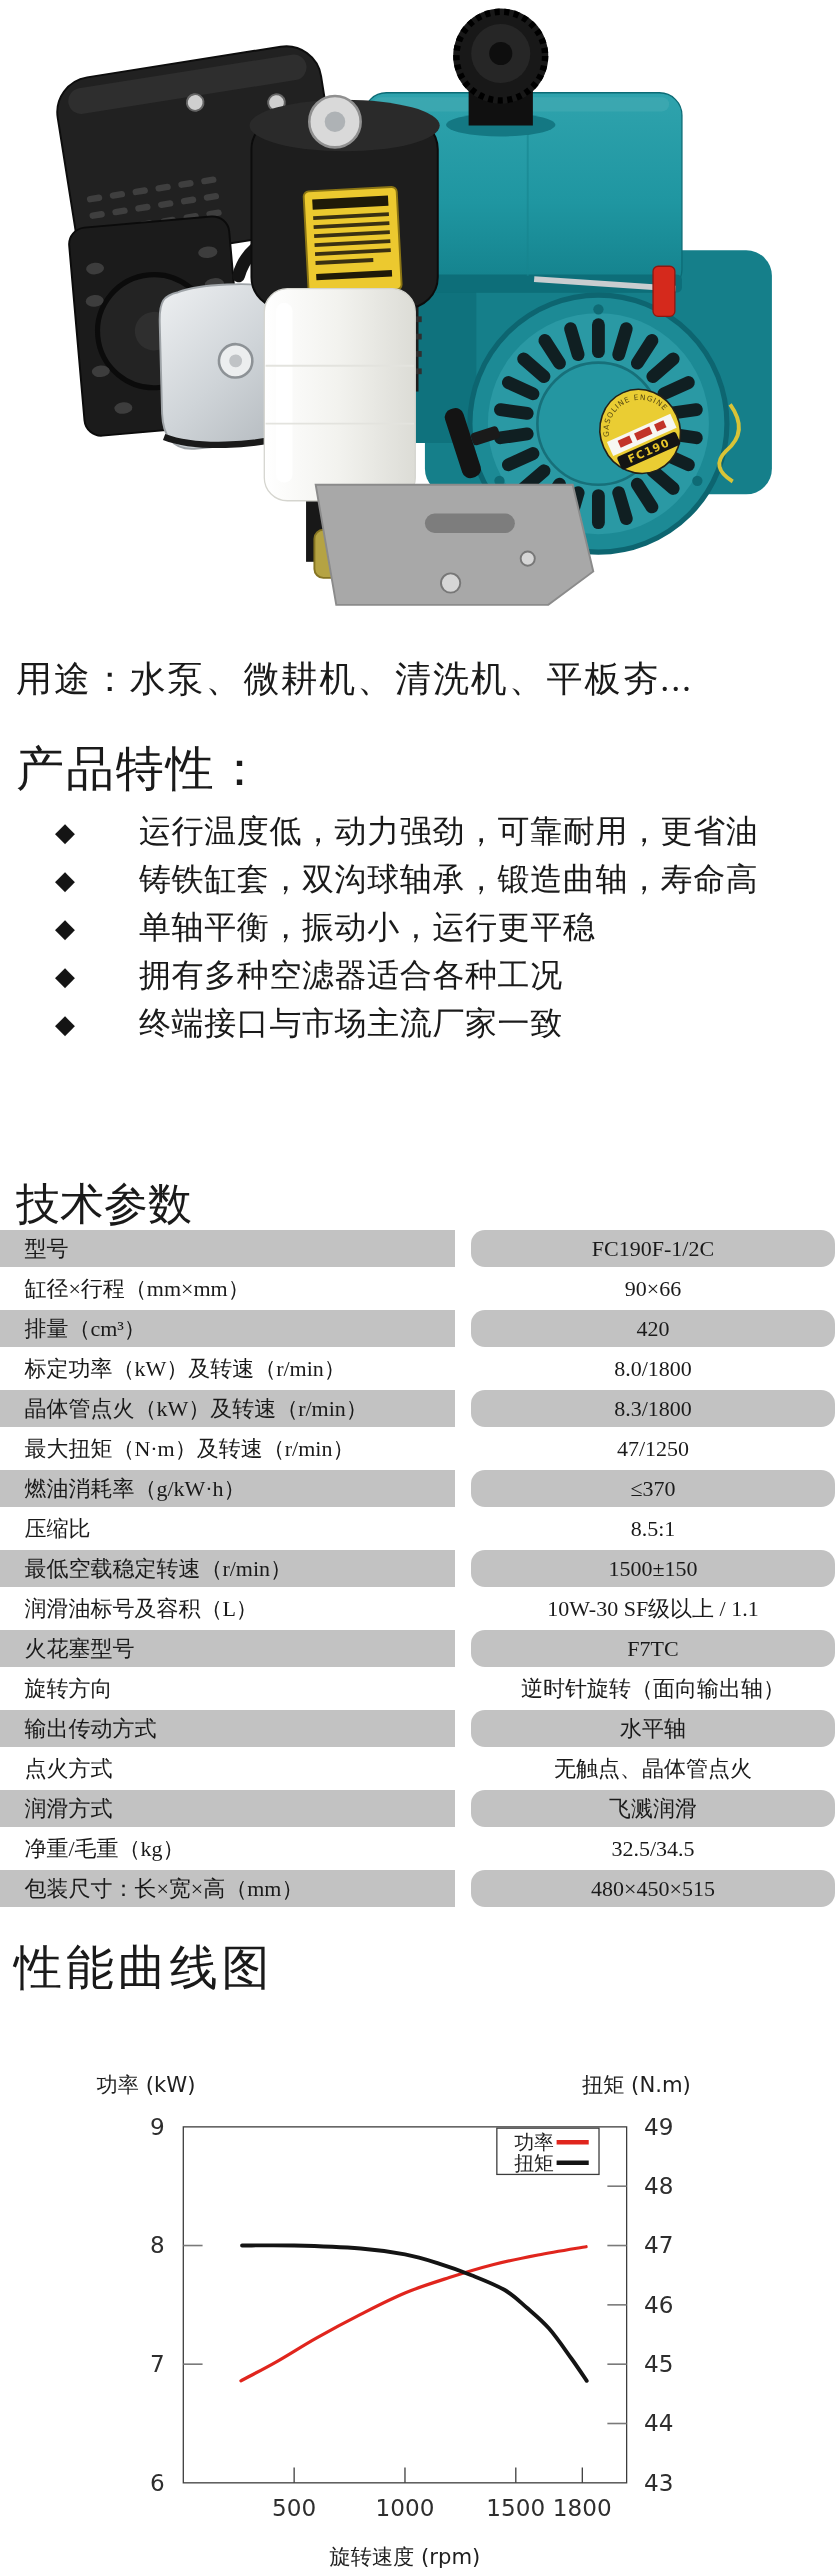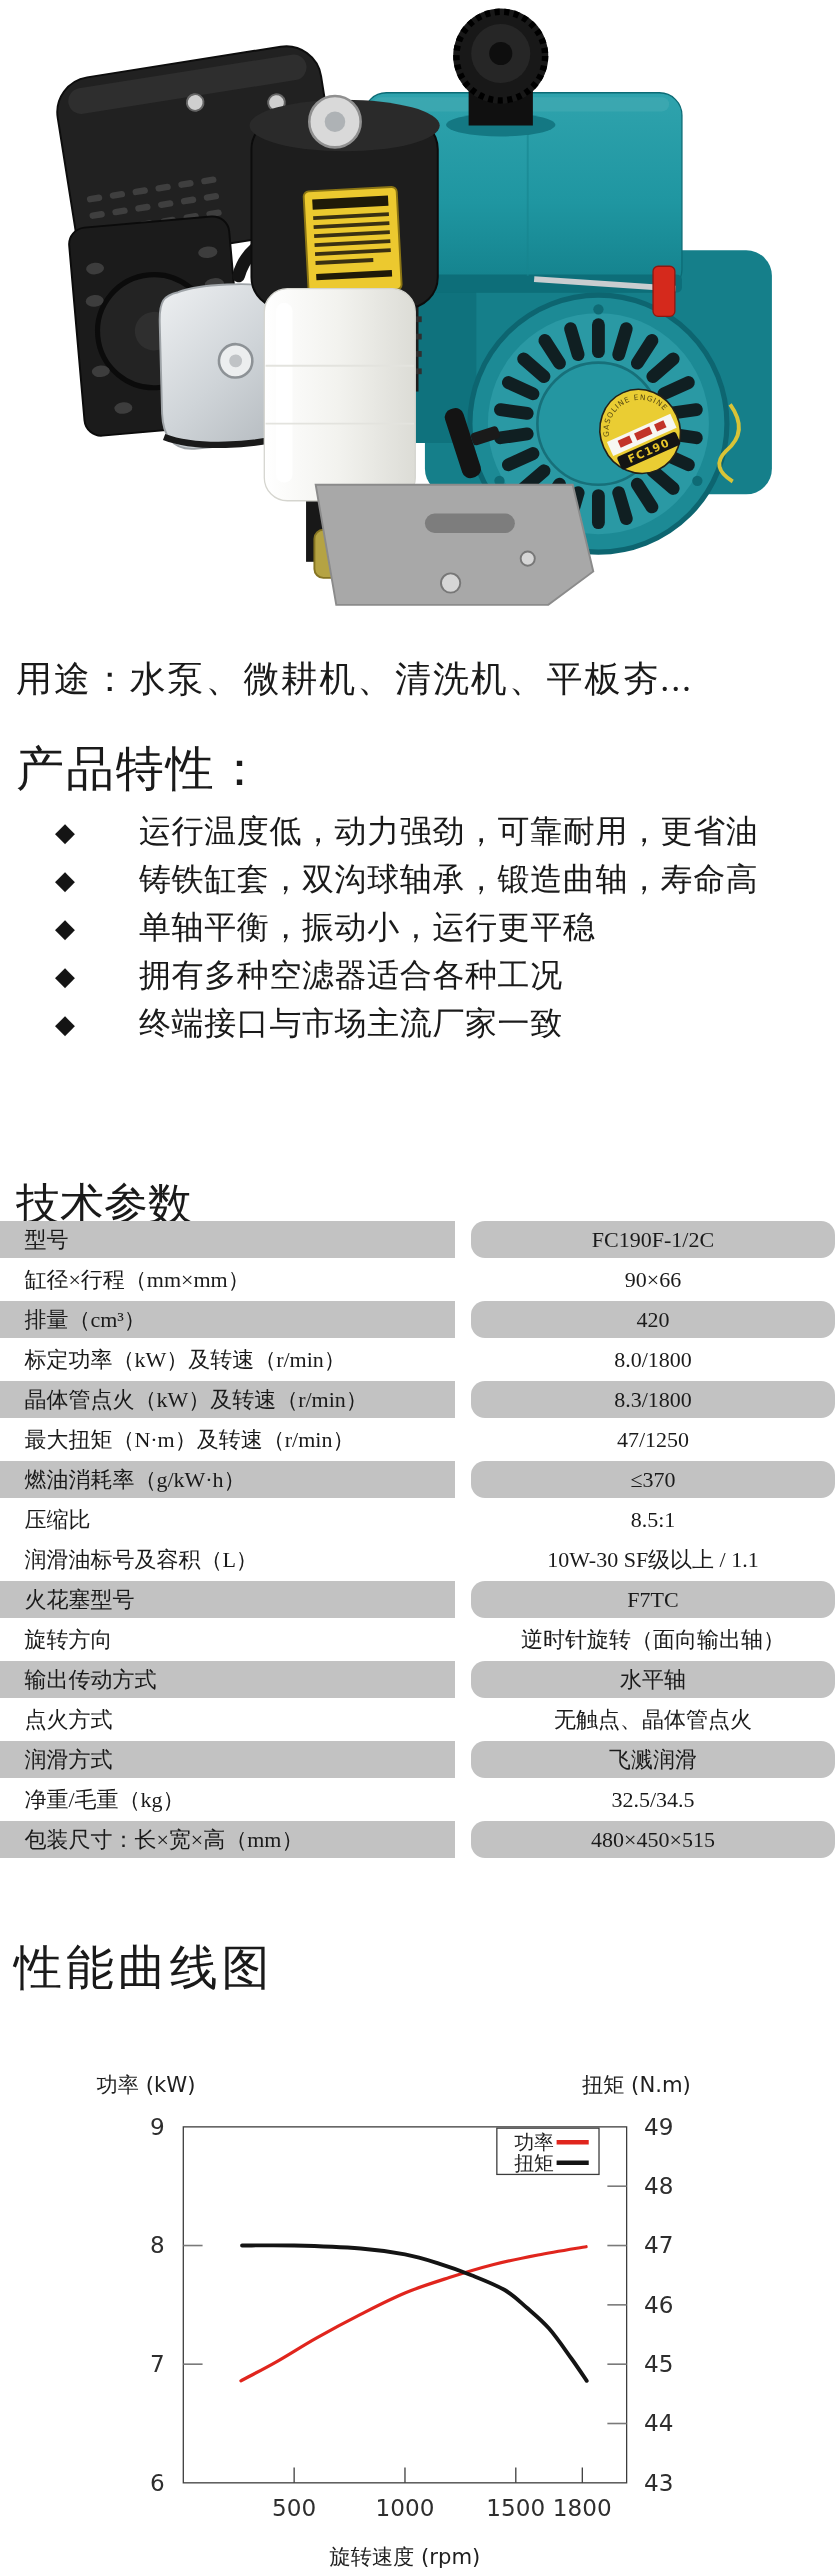--- a/index.html
+++ b/index.html
@@ -18,21 +18,21 @@
   #features-title { left:16px; top:737px; font-size:48px; letter-spacing:1.9px; }
   #features-list { left:55px; top:808px; list-style:none; }
   #features-list li { display:flex; align-items:center; height:48px; }
   .bullet-glyph { font-size:26px; width:84px; color:#141414; }
   .bullet-text  { font-size:32px; letter-spacing:0.6px; white-space:nowrap; }
 
   
   #specs-title { left:16px; top:1175px; font-size:44px; }
   #spec-table  { left:0; top:1214px; width:835px; }
   .spec-row { display:grid; grid-template-columns:455px 16px 364px; height:40px; }
-  .spec-row .cell { display:flex; align-items:center; height:37px; margin-top:7px; }
+  .spec-row .cell { display:flex; align-items:center; height:37px; margin-top:16px; }
   .spec-label { padding-left:24.4px; font-size:22px; white-space:nowrap; }
   .spec-value { justify-content:center; font-size:22px; text-align:center;border-radius:14px; }
   .spec-row.gray .cell { background:var(--row-gray,#c2c2c2); }
 
   
   #perf-title { left:14px; top:1936px; font-size:48px; letter-spacing:3.9px; }
   #chart-svg  { left:0; top:2026px; }
   .tick-num  { font-family:"DejaVu Sans","Liberation Sans",sans-serif; font-size:36px; fill:#2e2e2e; }
   .axis-title{ font-family:"DejaVu Sans","Liberation Sans",sans-serif; font-size:33px; fill:#1f1f1f; }
   .legend-label { font-size:31px; fill:#1f1f1f; }
@@ -303,20 +303,25 @@
     </div>
     <div class="spec-row gray">
       <div class="cell spec-label">燃油消耗率（g/kW·h）</div>
       <div></div>
       <div class="cell spec-value">≤370</div>
     </div>
     <div class="spec-row">
       <div class="cell spec-label">压缩比</div>
       <div></div>
       <div class="cell spec-value">8.5:1</div>
+    </div>
+    <div class="spec-row gray">
+      <div class="cell spec-label">最低空载稳定转速（r/min）</div>
+      <div></div>
+      <div class="cell spec-value">1500±150</div>
     </div>
     <div class="spec-row">
       <div class="cell spec-label">润滑油标号及容积（L）</div>
       <div></div>
       <div class="cell spec-value">10W-30 SF级以上 / 1.1</div>
     </div>
     <div class="spec-row gray">
       <div class="cell spec-label">火花塞型号</div>
       <div></div>
       <div class="cell spec-value">F7TC</div>

